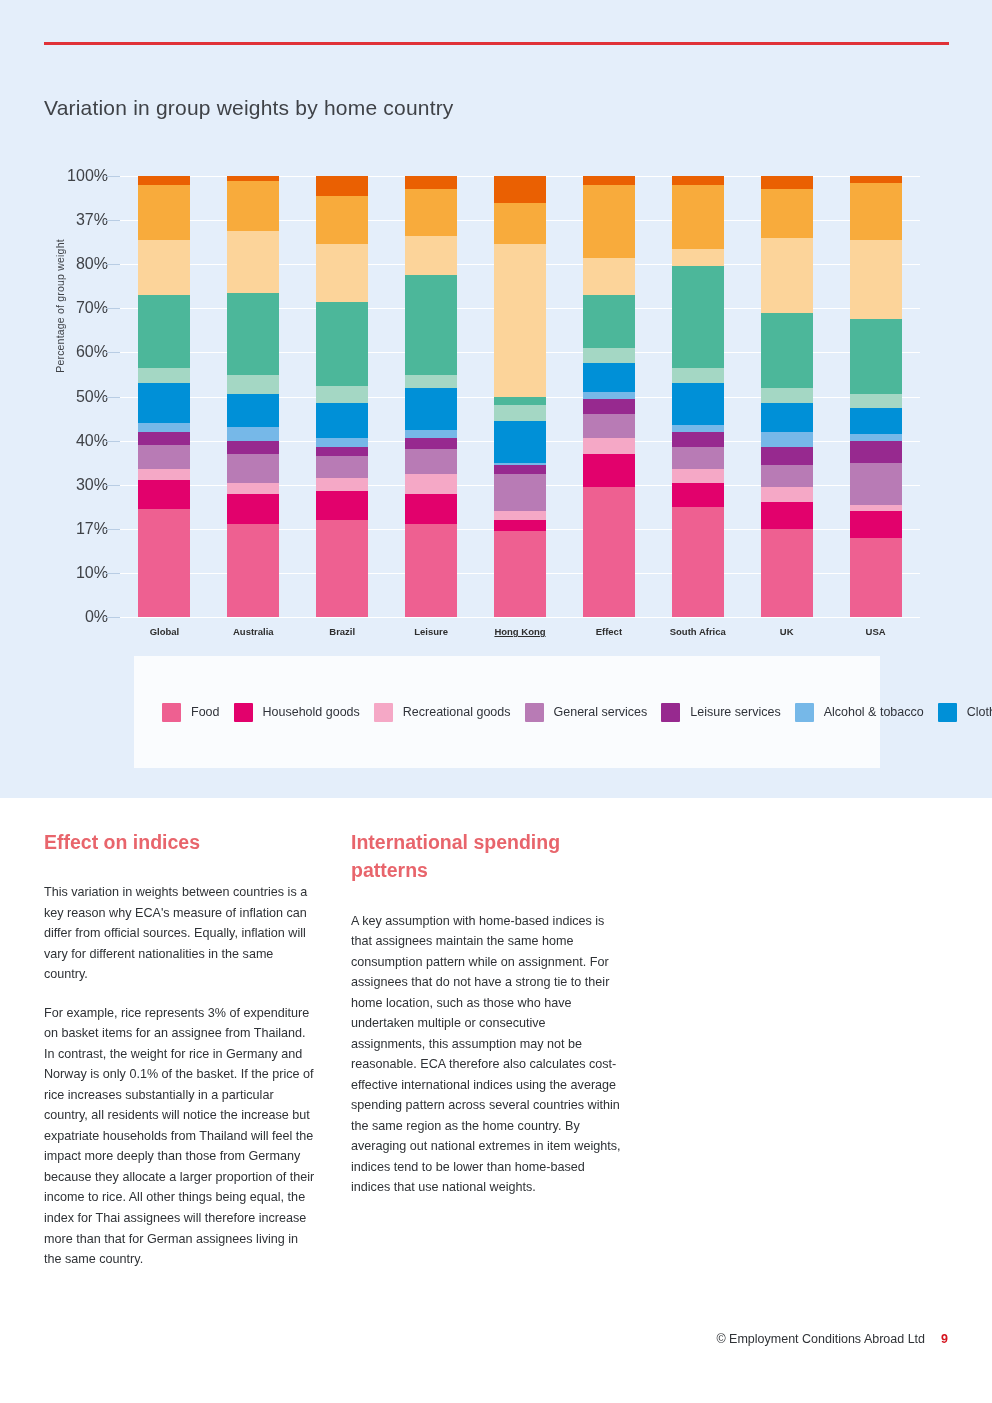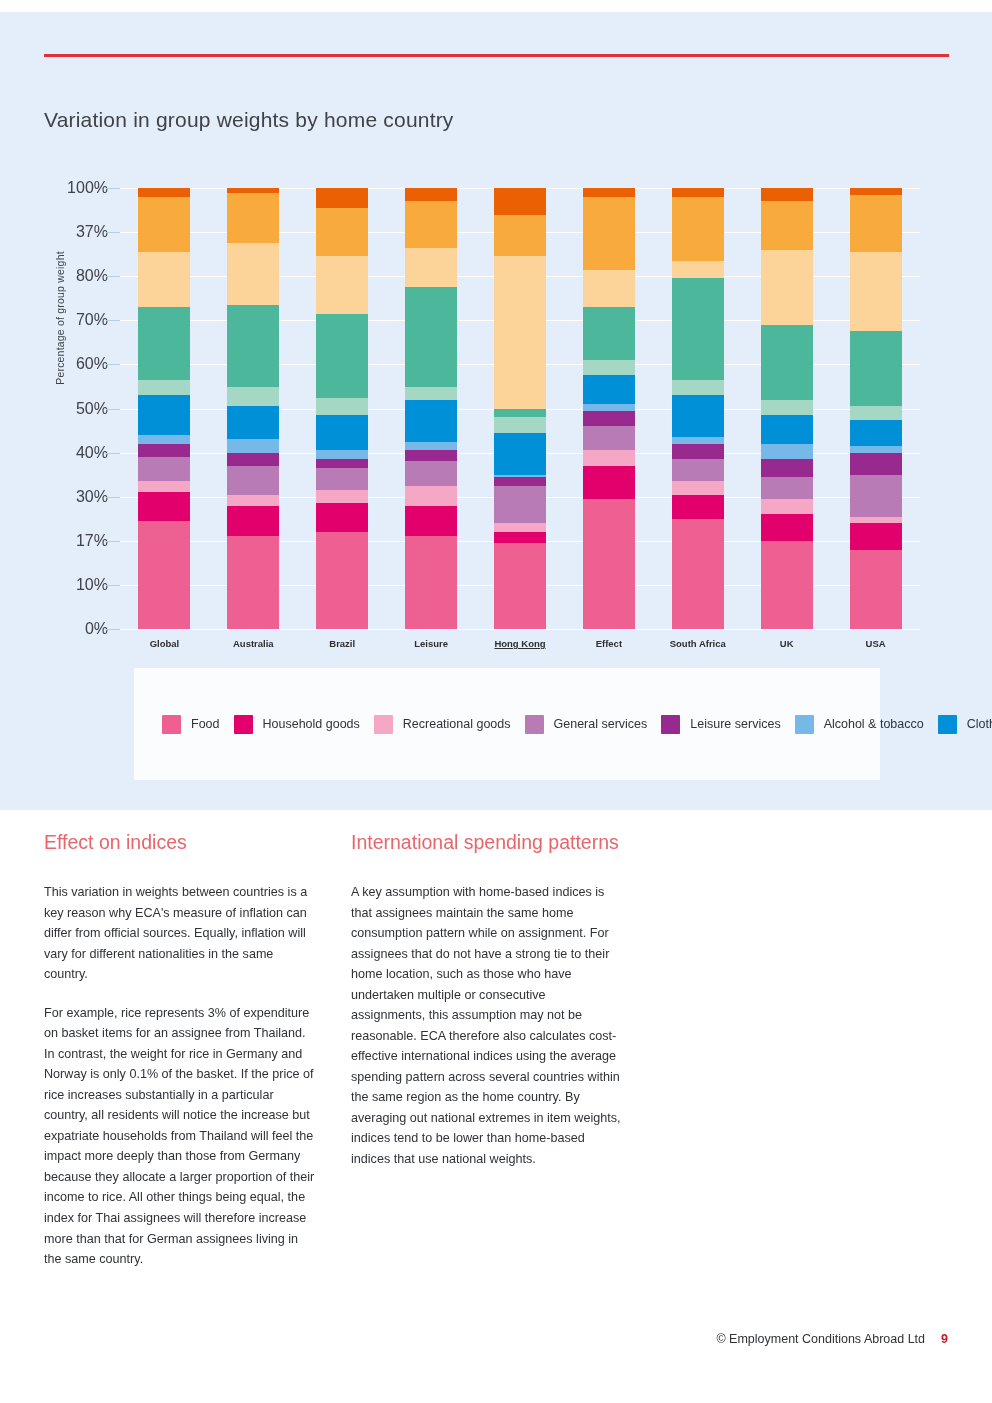--- a/index.html
+++ b/index.html
@@ -12,21 +12,20 @@
     position: relative;
     overflow: hidden;
   }
 
   
   .top-panel {
     position: absolute;
     left: 0; top: 0;
     width: 992px; height: 798px;
     background: #e4eefa;
-    margin-top: 12px;
   }
   .rule {
     position: absolute;
     left: 44px; top: 42px;
     width: 905px; height: 3px;
     background: #e03137;
   }
   .chart-title {
     position: absolute;
     left: 44px; top: 96px;
@@ -129,21 +128,21 @@
 
   
   .col {
     position: absolute;
     width: 272px;
   }
   .col-a { left: 44px; top: 828px; }
   .col-b { left: 351px; top: 828px; }
   .sec-head {
     font-size: 19.5px;
-    font-weight: 400;
+    font-weight: 700;
     color: #e8656c;
     line-height: 1.45;
     margin: 0 0 26px 0;
   }
   .col-b .sec-head { margin-bottom: 26px; }
   .body-p {
     font-size: 12.6px;
     line-height: 1.63;
     color: #2f3236;
     margin: 0 0 18px 0;

